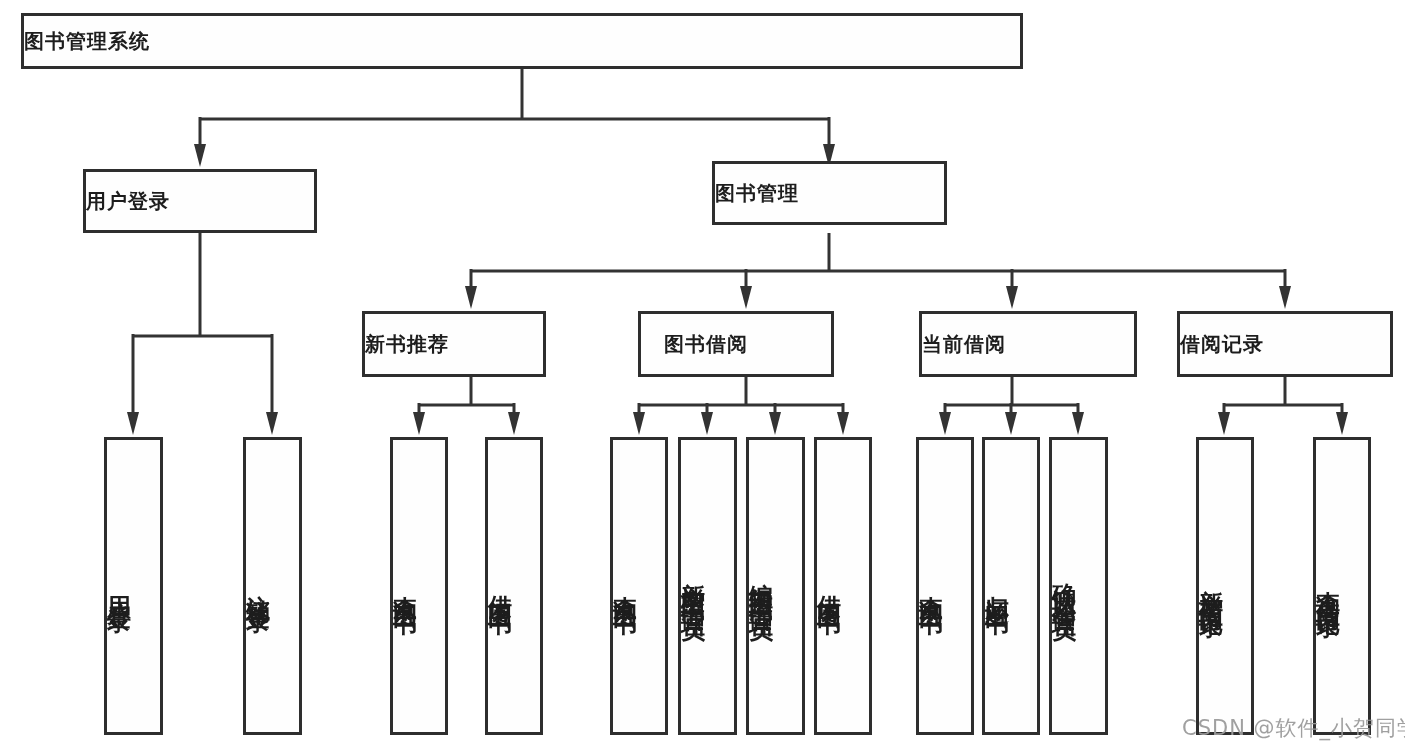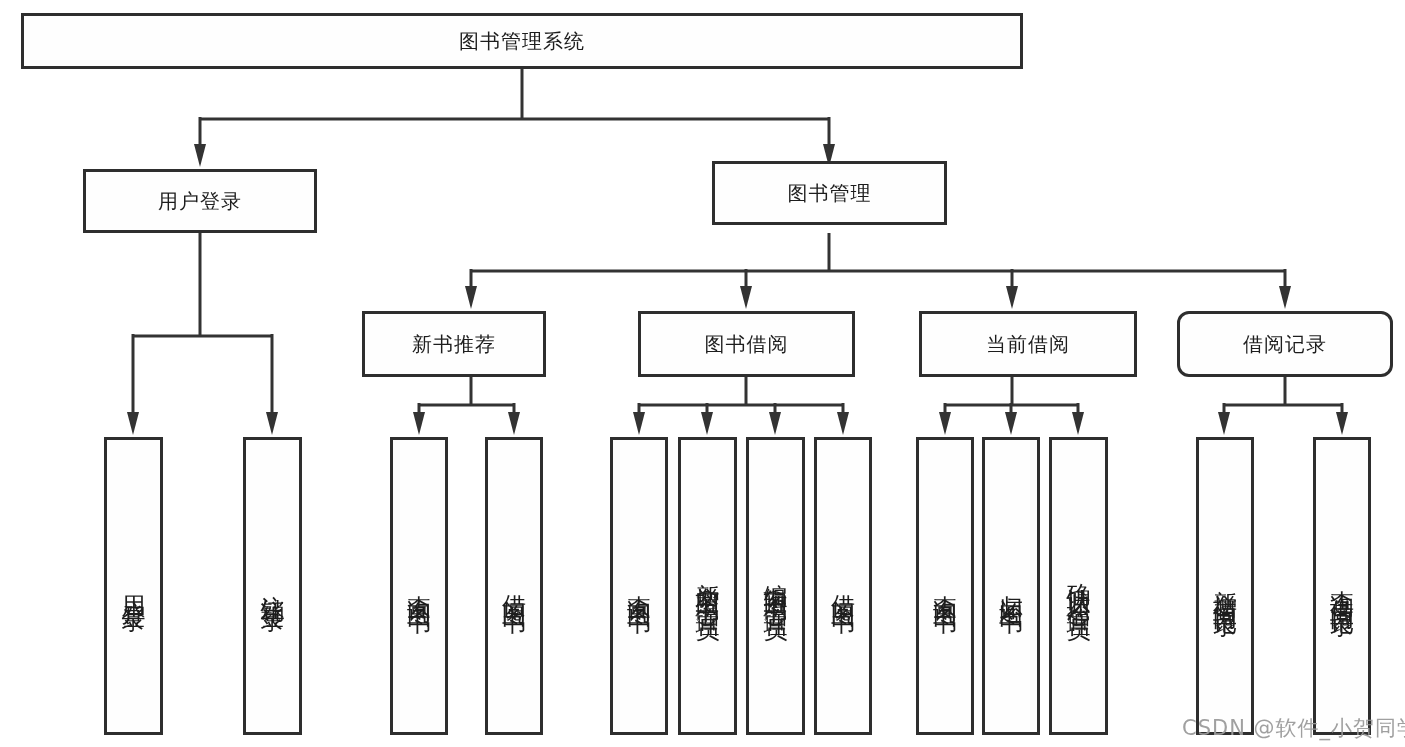--- a/index.html
+++ b/index.html
@@ -21,22 +21,23 @@
     width: 1405px;
     height: 747px;
   }
   .box {
     position: absolute;
     box-sizing: border-box;
     border: 3px solid #2e2e2e;
     background: #fefefe;
     display: flex;
     align-items: center;
-    justify-content: center;
+    justify-content: flex-start;
     color: #1d1d1d;
+    font-weight: bold;
   }
   .hlabel {
     font-size: 20px;
     letter-spacing: 1px;
     white-space: nowrap;
   }
   .root .hlabel { font-size: 20px; }
   .vlabel {
     writing-mode: vertical-rl;
     text-orientation: mixed;
@@ -147,27 +148,27 @@
   <div class="box" style="left:83px; top:169px; width:234px; height:64px;">
     <span class="hlabel">用户登录</span>
   </div>
   <div class="box" style="left:712px; top:161px; width:235px; height:64px;">
     <span class="hlabel">图书管理</span>
   </div>
 
   <div class="box" style="left:362px; top:311px; width:184px; height:66px;">
     <span class="hlabel">新书推荐</span>
   </div>
-  <div class="box" style="left:638px; top:311px; width:217px; height:66px;">
+  <div class="box" style="left:638px; top:311px; width:196px; height:66px;padding-left:23px;">
     <span class="hlabel">图书借阅</span>
   </div>
   <div class="box" style="left:903px; top:311px; width:218px; height:66px;margin-left:16px;">
     <span class="hlabel">当前借阅</span>
   </div>
-  <div class="box" style="left:1177px; top:311px; width:216px; height:66px;border-radius:12px;">
+  <div class="box" style="left:1177px; top:311px; width:216px; height:66px;">
     <span class="hlabel">借阅记录</span>
   </div>
 
   <div class="box" style="left:104px; top:437px; width:59px; height:298px;">
     <span class="vlabel">用户登录</span>
   </div>
   <div class="box" style="left:243px; top:437px; width:59px; height:298px;">
     <span class="vlabel">注销登录</span>
   </div>
 

